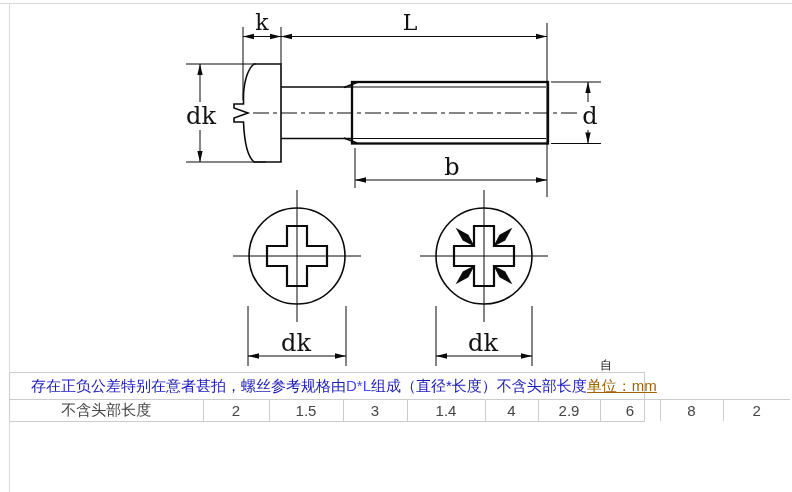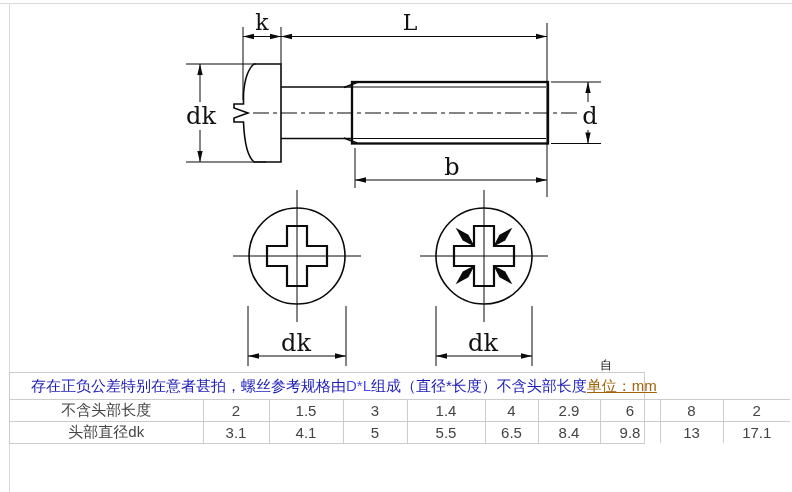--- a/index.html
+++ b/index.html
@@ -157,27 +157,15 @@
         <td>2</td>
         <td>1.5</td>
         <td>3</td>
         <td>1.4</td>
         <td>4</td>
         <td>2.9</td>
         <td>6</td>
         <td>8</td>
         <td>2</td>
       </tr>
-      <tr>
-        <td>头部直径dk</td>
-        <td>3.1</td>
-        <td>4.1</td>
-        <td>5</td>
-        <td>5.5</td>
-        <td>6.5</td>
-        <td>8.4</td>
-        <td>9.8</td>
-        <td>13</td>
-        <td>17.1</td>
-      </tr>
     </tbody>
   </table>
 </div>
 
 </body></html>

